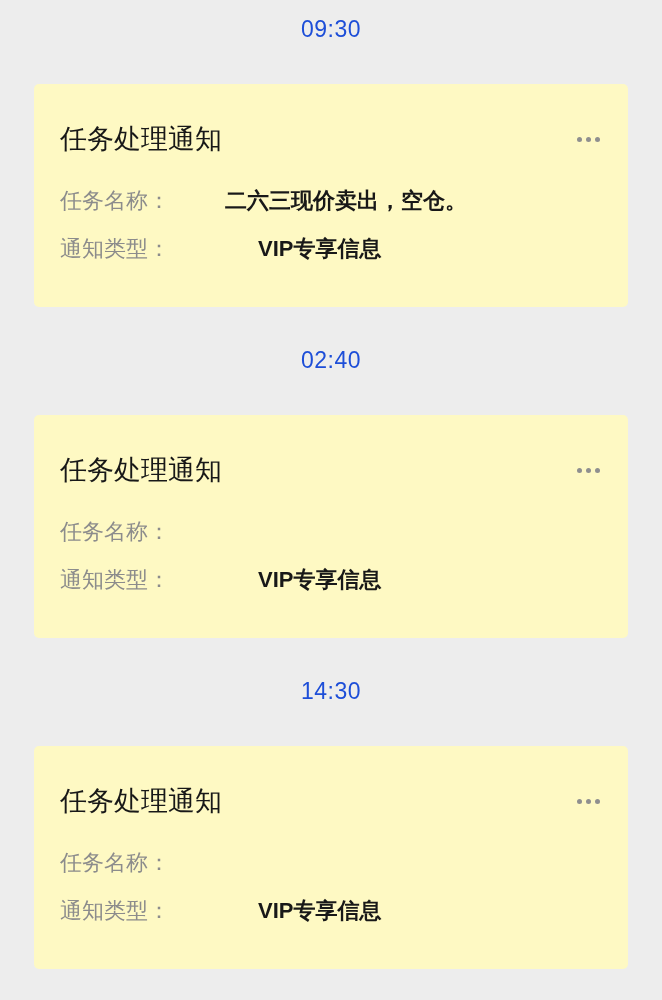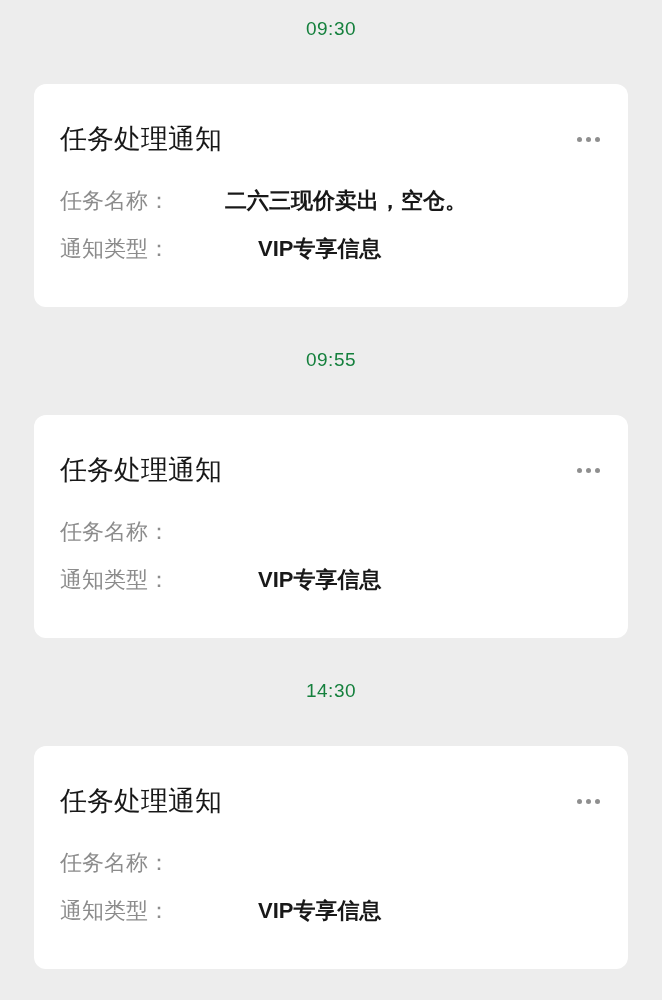--- a/index.html
+++ b/index.html
@@ -5,29 +5,29 @@
   * { margin: 0; padding: 0; box-sizing: border-box; }
   html, body { width: 662px; height: 1000px; }
   body {
     background: #ededed;
     font-family: "Liberation Sans", "DejaVu Sans", sans-serif;
     padding-top: 18px;
     overflow: hidden;
   }
   .timestamp {
     text-align: center;
-    color: #15803d;
-    font-size: 19px;
+    color: #1d4ed8;
+    font-size: 23px;
     line-height: 22px;
     margin-bottom: 44px;
     letter-spacing: 0.5px;
   }
   .card {
-    background: #ffffff;
-    border-radius: 12px;
+    background: #fef9c3;
+    border-radius: 5px;
     margin: 0 34px 42px 34px;
     padding: 40px 26px 46px 26px;
     cursor: pointer;
   }
   .card-header {
     display: flex;
     justify-content: space-between;
     align-items: center;
     margin-bottom: 35px;
   }
@@ -87,21 +87,21 @@
     <div class="field-row">
       <div class="field-label">任务名称：</div>
       <div class="field-value">二六三现价卖出，空仓。</div>
     </div>
     <div class="field-row">
       <div class="field-label">通知类型：</div>
       <div class="field-value">VIP专享信息</div>
     </div>
   </div>
 
-  <div class="timestamp">09:55</div>
+  <div class="timestamp">02:40</div>
   <div class="card">
     <div class="card-header">
       <div class="card-title">任务处理通知</div>
       <div class="more-icon">
         <span class="dot"></span>
         <span class="dot"></span>
         <span class="dot"></span>
       </div>
     </div>
     <div class="field-row">

